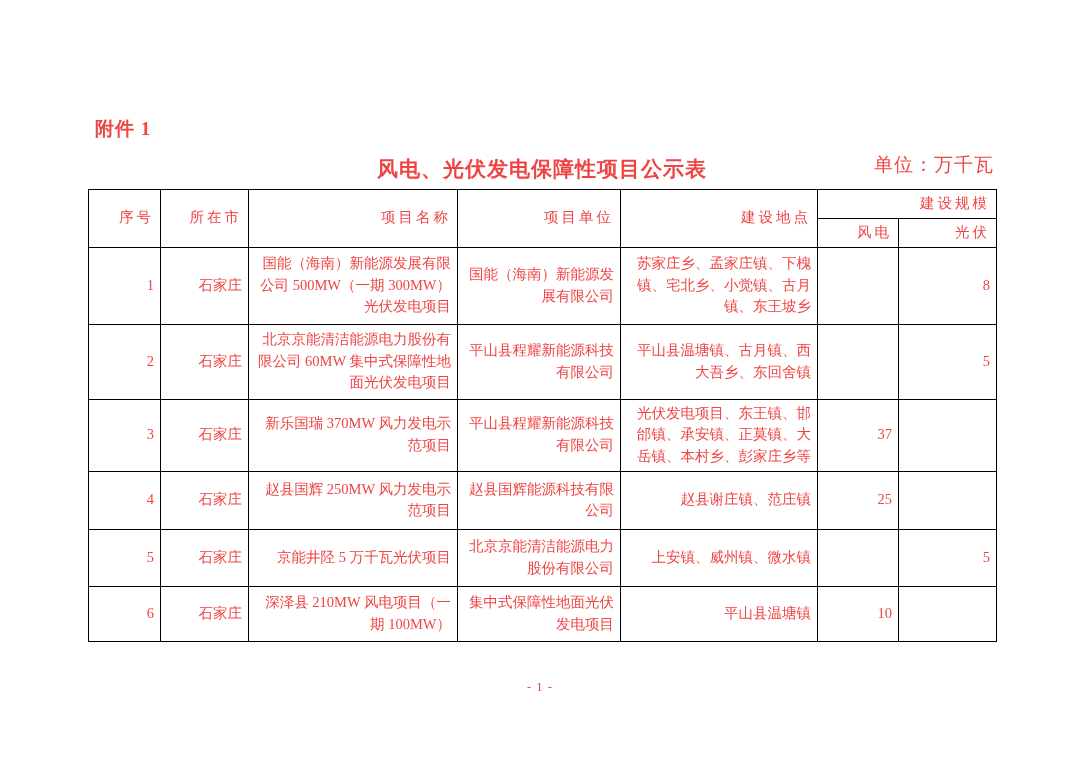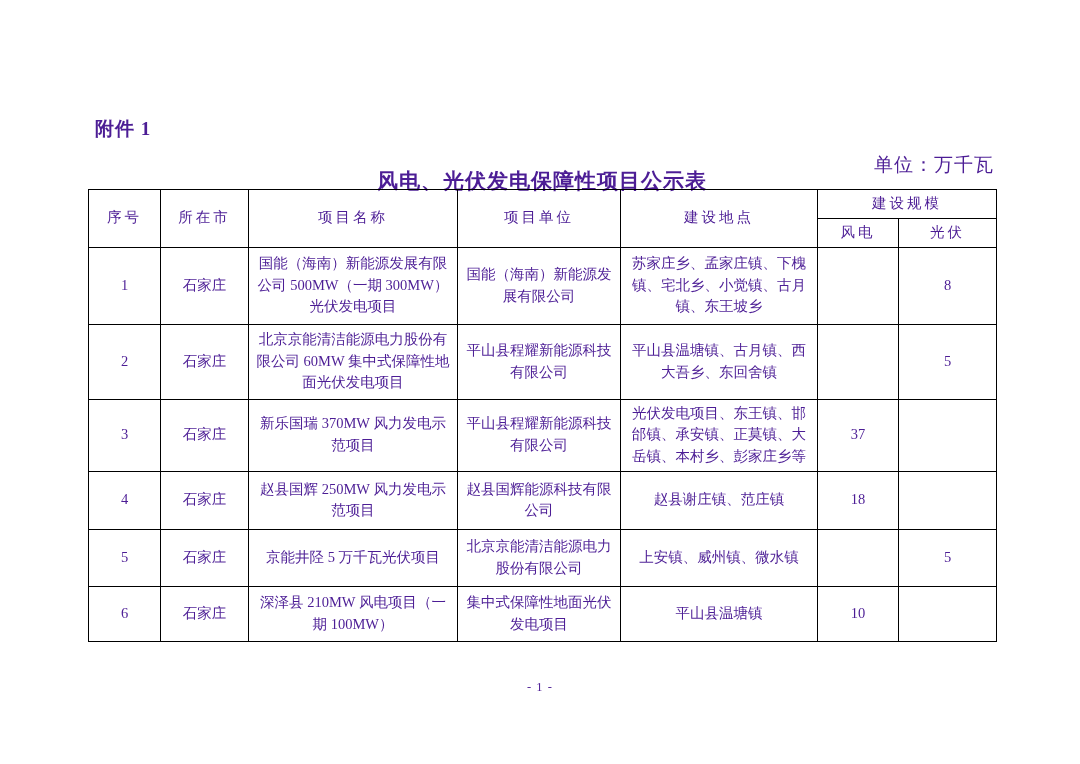--- a/index.html
+++ b/index.html
@@ -1,41 +1,41 @@
 <!DOCTYPE html>
 <html><head>
 <meta charset="utf-8">
 <style>
   html, body { margin: 0; padding: 0; background: #ffffff; }
   .page {
     position: relative;
     width: 1080px;
     height: 764px;
     background: #ffffff;
-    color: #4c1d95;
+    color: #ef4444;
     font-family: "Liberation Serif", "DejaVu Serif", serif;
     overflow: hidden;
   }
   .attachment {
     position: absolute;
     left: 95px;
     top: 116px;
     font-size: 19px;
     font-weight: bold;
     letter-spacing: 1px;
   }
   .title-row {
     position: absolute;
     left: 88px;
     top: 148px;
     width: 908px;
     height: 34px;
   }
   .doc-title {
-    margin: 16px;
+    margin: 4px;
     text-align: center;
     font-size: 21px;
     font-weight: bold;
     letter-spacing: 1px;
     line-height: 34px;
   }
   .unit-label {
     position: absolute;
     right: 2px;
     bottom: 4px;
@@ -48,21 +48,21 @@
     left: 88px;
     top: 189px;
     border-collapse: collapse;
     table-layout: fixed;
     width: 908px;
   }
   table.main th, table.main td {
     border: 1px solid #000000;
     font-size: 14.5px;
     font-weight: normal;
-    text-align: center;
+    text-align: right;
     vertical-align: middle;
     padding: 3px 6px;
     line-height: 1.5;
     word-break: break-word;
   }
   table.main th { letter-spacing: 3px; }
   tr.hdr1 { height: 19px; }
   tr.hdr2 { height: 21px; }
   tr.r1 { height: 77px; }
   tr.r2 { height: 75px; }
@@ -142,21 +142,21 @@
         <td>光伏发电项目、东王镇、邯邰镇、承安镇、正莫镇、大岳镇、本村乡、彭家庄乡等</td>
         <td>37</td>
         <td></td>
       </tr>
       <tr class="r4">
         <td>4</td>
         <td>石家庄</td>
         <td>赵县国辉 250MW 风力发电示范项目</td>
         <td>赵县国辉能源科技有限公司</td>
         <td>赵县谢庄镇、范庄镇</td>
-        <td>18</td>
+        <td>25</td>
         <td></td>
       </tr>
       <tr class="r5">
         <td>5</td>
         <td>石家庄</td>
         <td>京能井陉 5 万千瓦光伏项目</td>
         <td>北京京能清洁能源电力股份有限公司</td>
         <td>上安镇、威州镇、微水镇</td>
         <td></td>
         <td>5</td>

